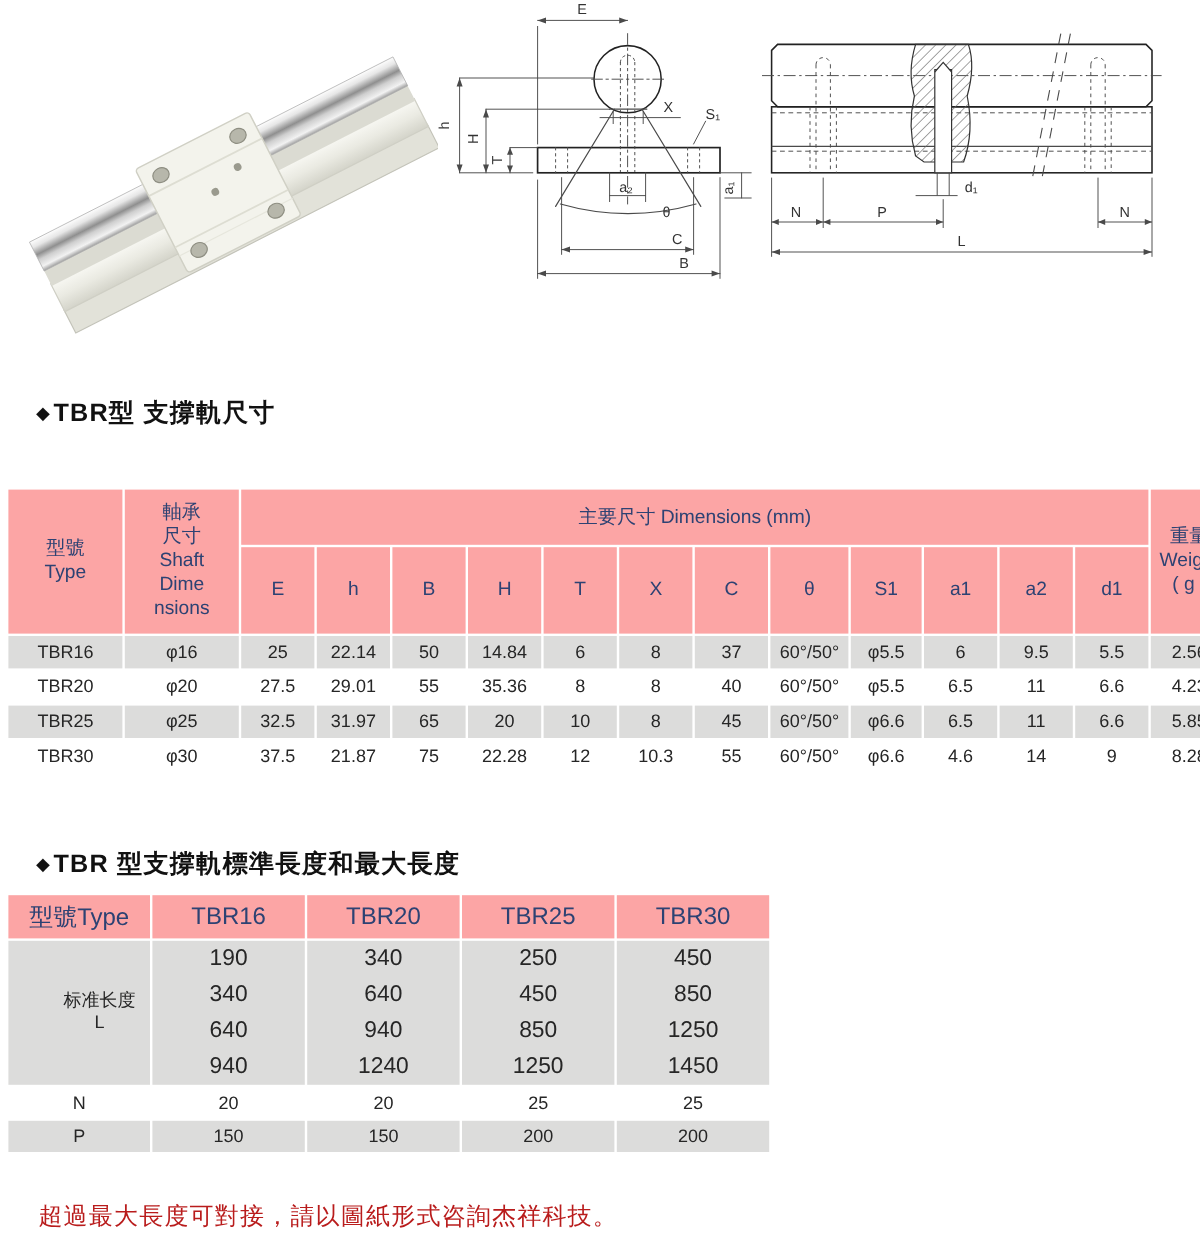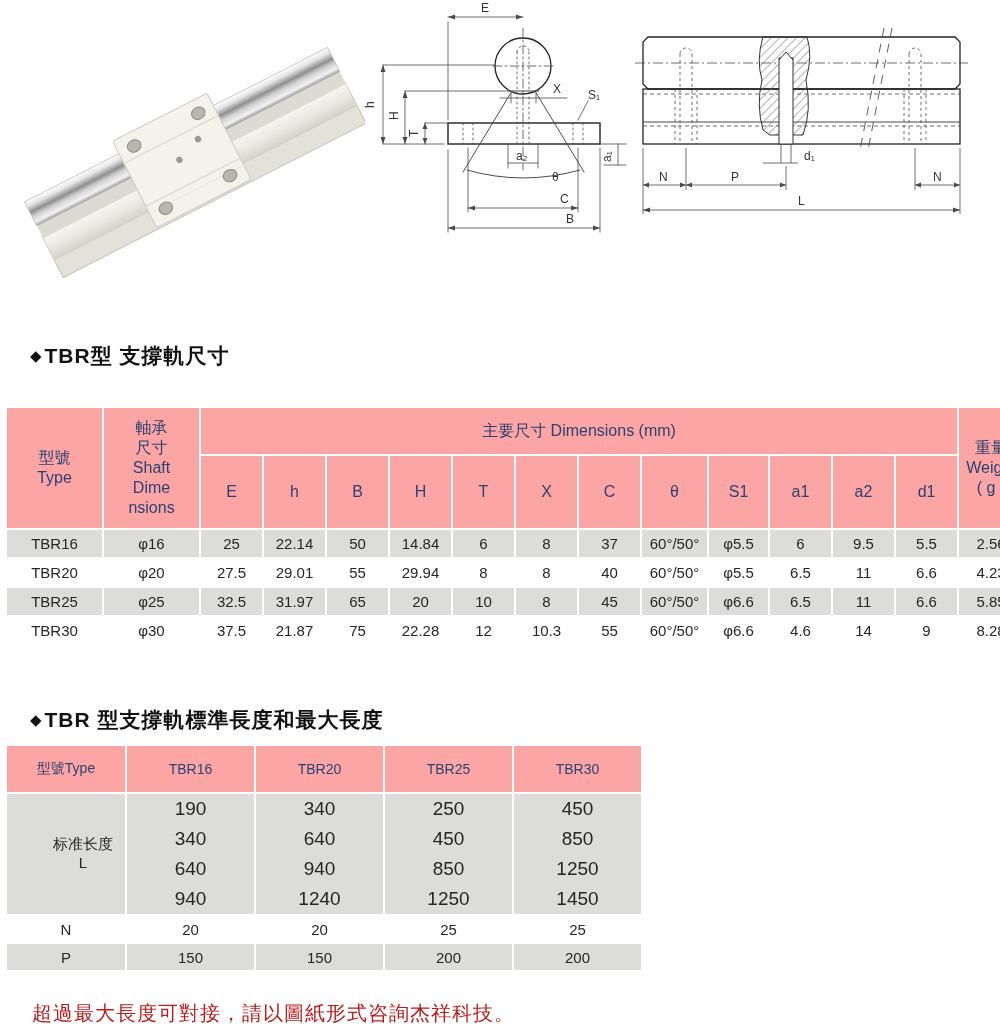--- a/index.html
+++ b/index.html
@@ -2,38 +2,38 @@
 <html><head>
 <meta charset="utf-8">
 <style>
   html,body{margin:0;padding:0;background:#ffffff;}
   .page{position:relative;width:1000px;height:1034px;background:#ffffff;overflow:hidden;
         font-family:"Liberation Sans","DejaVu Sans",sans-serif;color:#262626;}
   svg{position:absolute;}
   .sec-title{position:absolute;left:30px;font-weight:bold;font-size:21px;color:#111;
              letter-spacing:1px;white-space:nowrap;}
   .sec-title .bullet{font-size:15px;vertical-align:2px;margin-right:2px;}
-  #title1{top:342px;}
+  #title1{top:330px;}
   #title2{top:706px;}
   .note{position:absolute;left:32px;top:1000px;font-size:20px;color:#b91c1c;letter-spacing:1px;}
 
   table{border-collapse:separate;border-spacing:2px;table-layout:fixed;position:absolute;}
   th{background:#fca5a5;color:#2d4273;font-weight:normal;text-align:center;padding:0;}
   td{text-align:center;padding:0;font-size:15px;color:#262626;background:#ffffff;}
   .pre{white-space:pre-line;line-height:1.25;}
 
   #dimTable{left:5px;top:406px;width:990px;}
   #dimTable th{font-size:16px;}
   #dimTable tr.tier1 th{height:46px;}
   #dimTable tr.tier2 th{height:72px;}
   #dimTable tbody td{height:27px;}
   #dimTable tbody tr.alt td{background:#dcdcdb;}
 
   #lenTable{left:5px;top:744px;width:630px;}
-  #lenTable th{font-size:14px;height:46px;}
+  #lenTable th{font-size:20px;height:36px;}
   #lenTable td.gray{background:#dcdcdb;}
   #lenTable .lsec td{vertical-align:middle;}
   #lenTable .lval{height:30px;line-height:30px;font-size:19px;}
   #lenTable .small td{height:26px;}
   .diagtext{font-size:12px;fill:#333;font-family:"Liberation Sans","DejaVu Sans",sans-serif;}
 </style>
 </head>
 <body>
 
 <div class="page">
@@ -279,21 +279,21 @@
         <td>9.5</td>
         <td>5.5</td>
         <td>2.56</td>
       </tr>
       <tr>
         <td>TBR20</td>
         <td>φ20</td>
         <td>27.5</td>
         <td>29.01</td>
         <td>55</td>
-        <td>29.94</td>
+        <td>35.36</td>
         <td>8</td>
         <td>8</td>
         <td>40</td>
         <td>60°/50°</td>
         <td>φ5.5</td>
         <td>6.5</td>
         <td>11</td>
         <td>6.6</td>
         <td>4.23</td>
       </tr>

